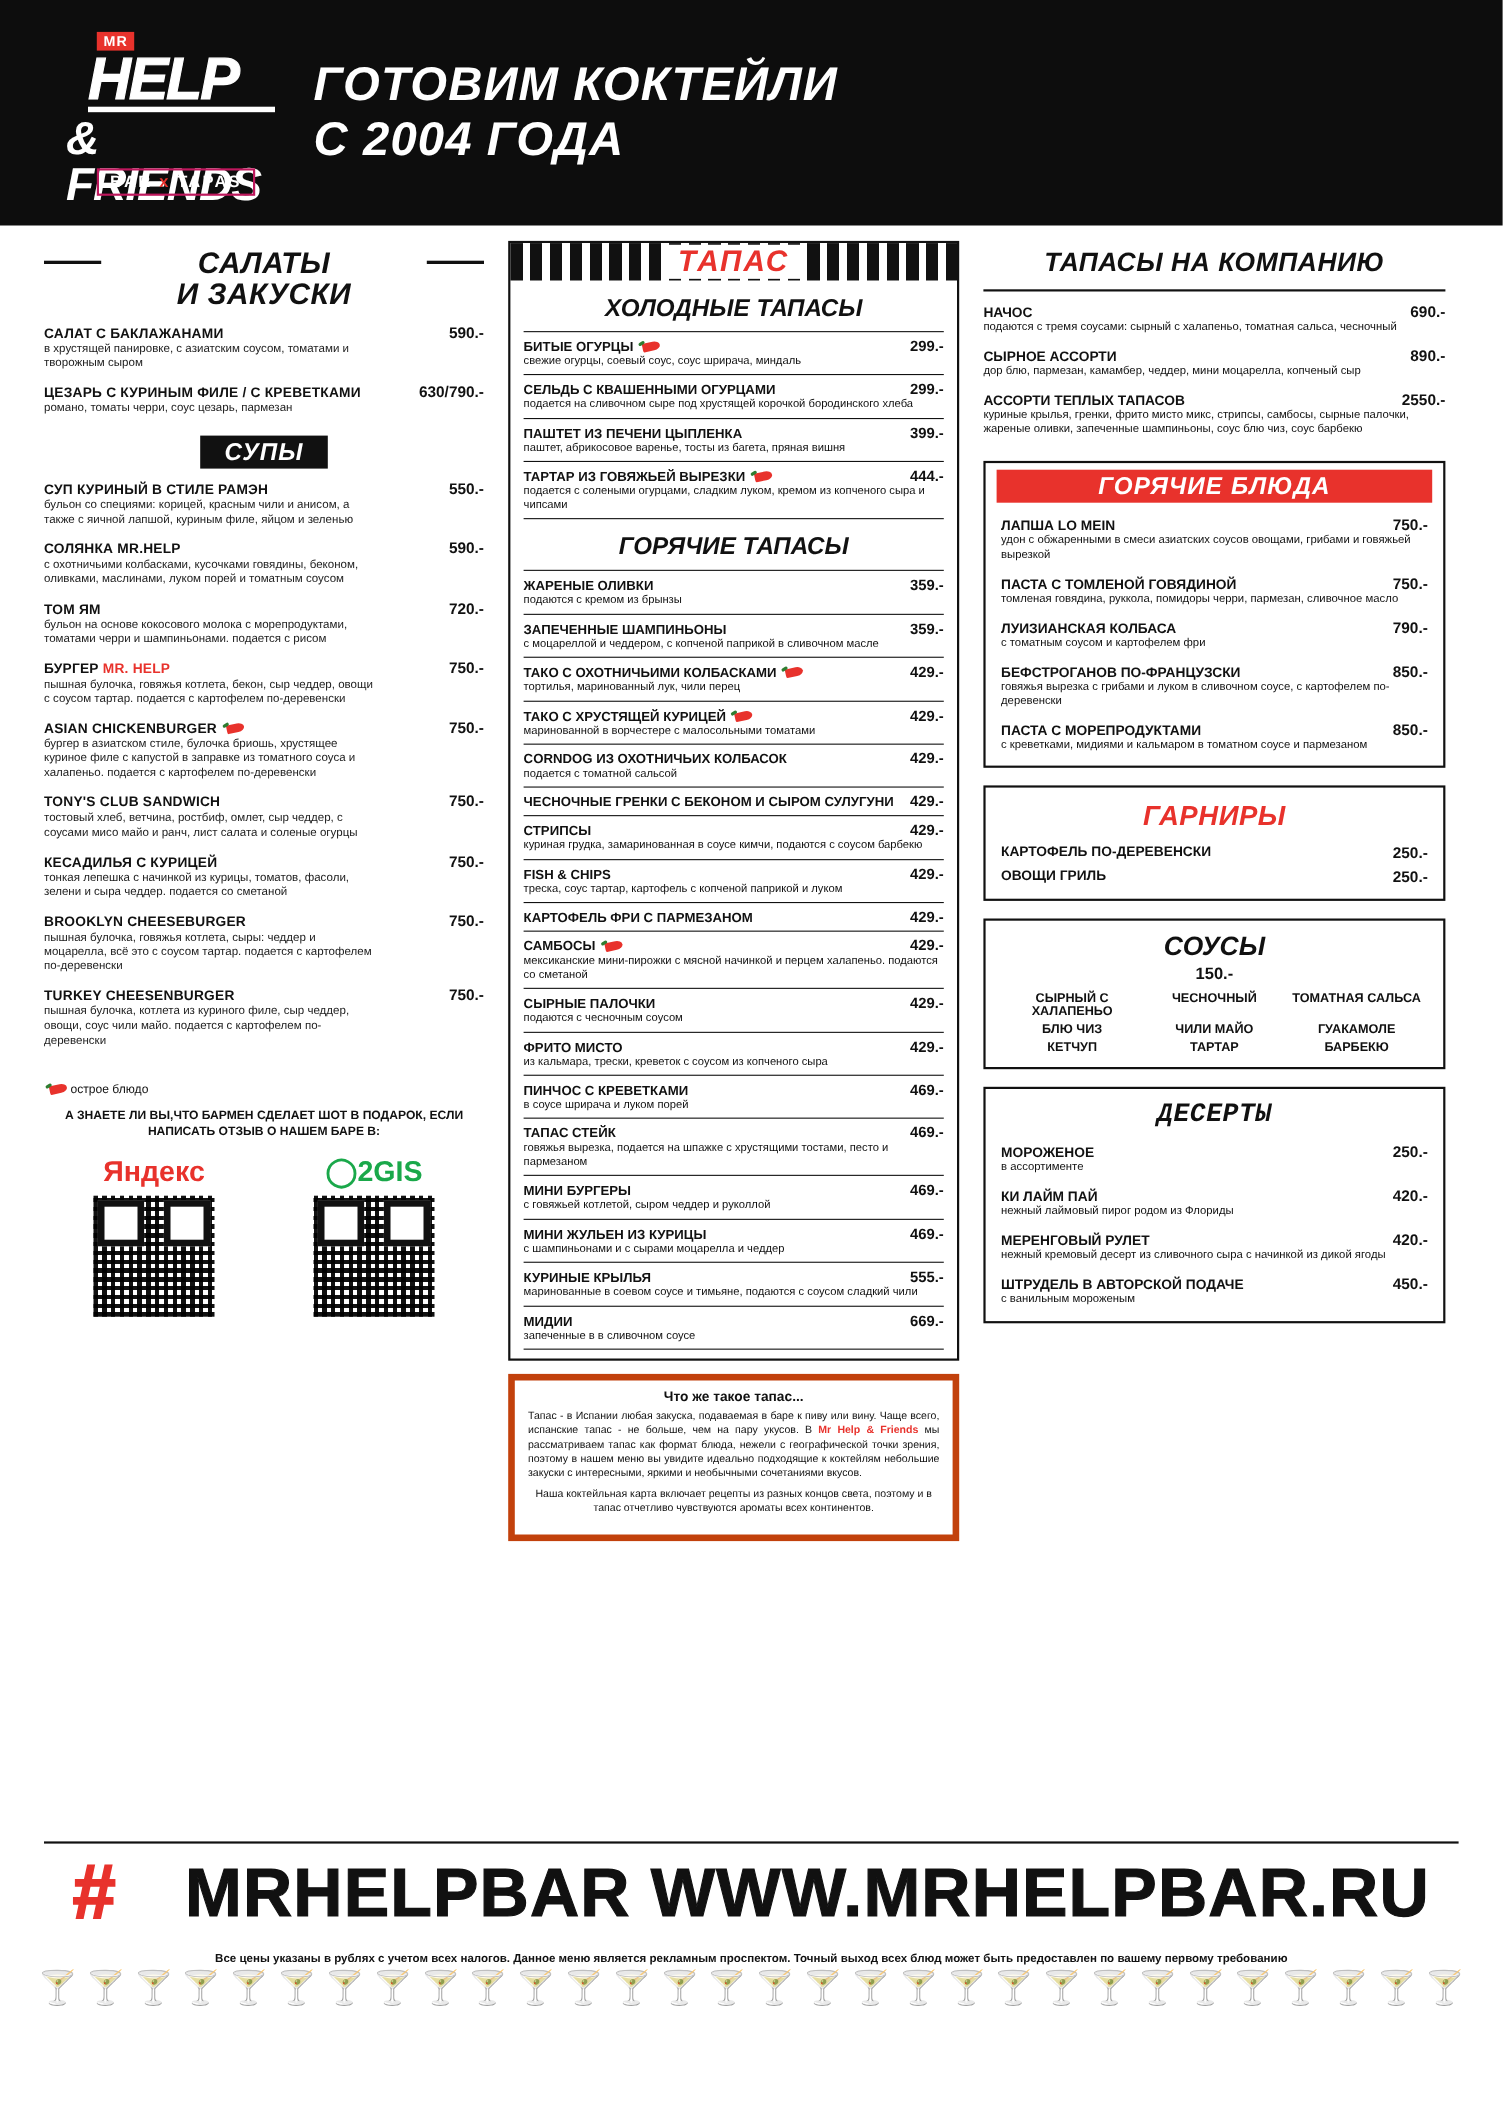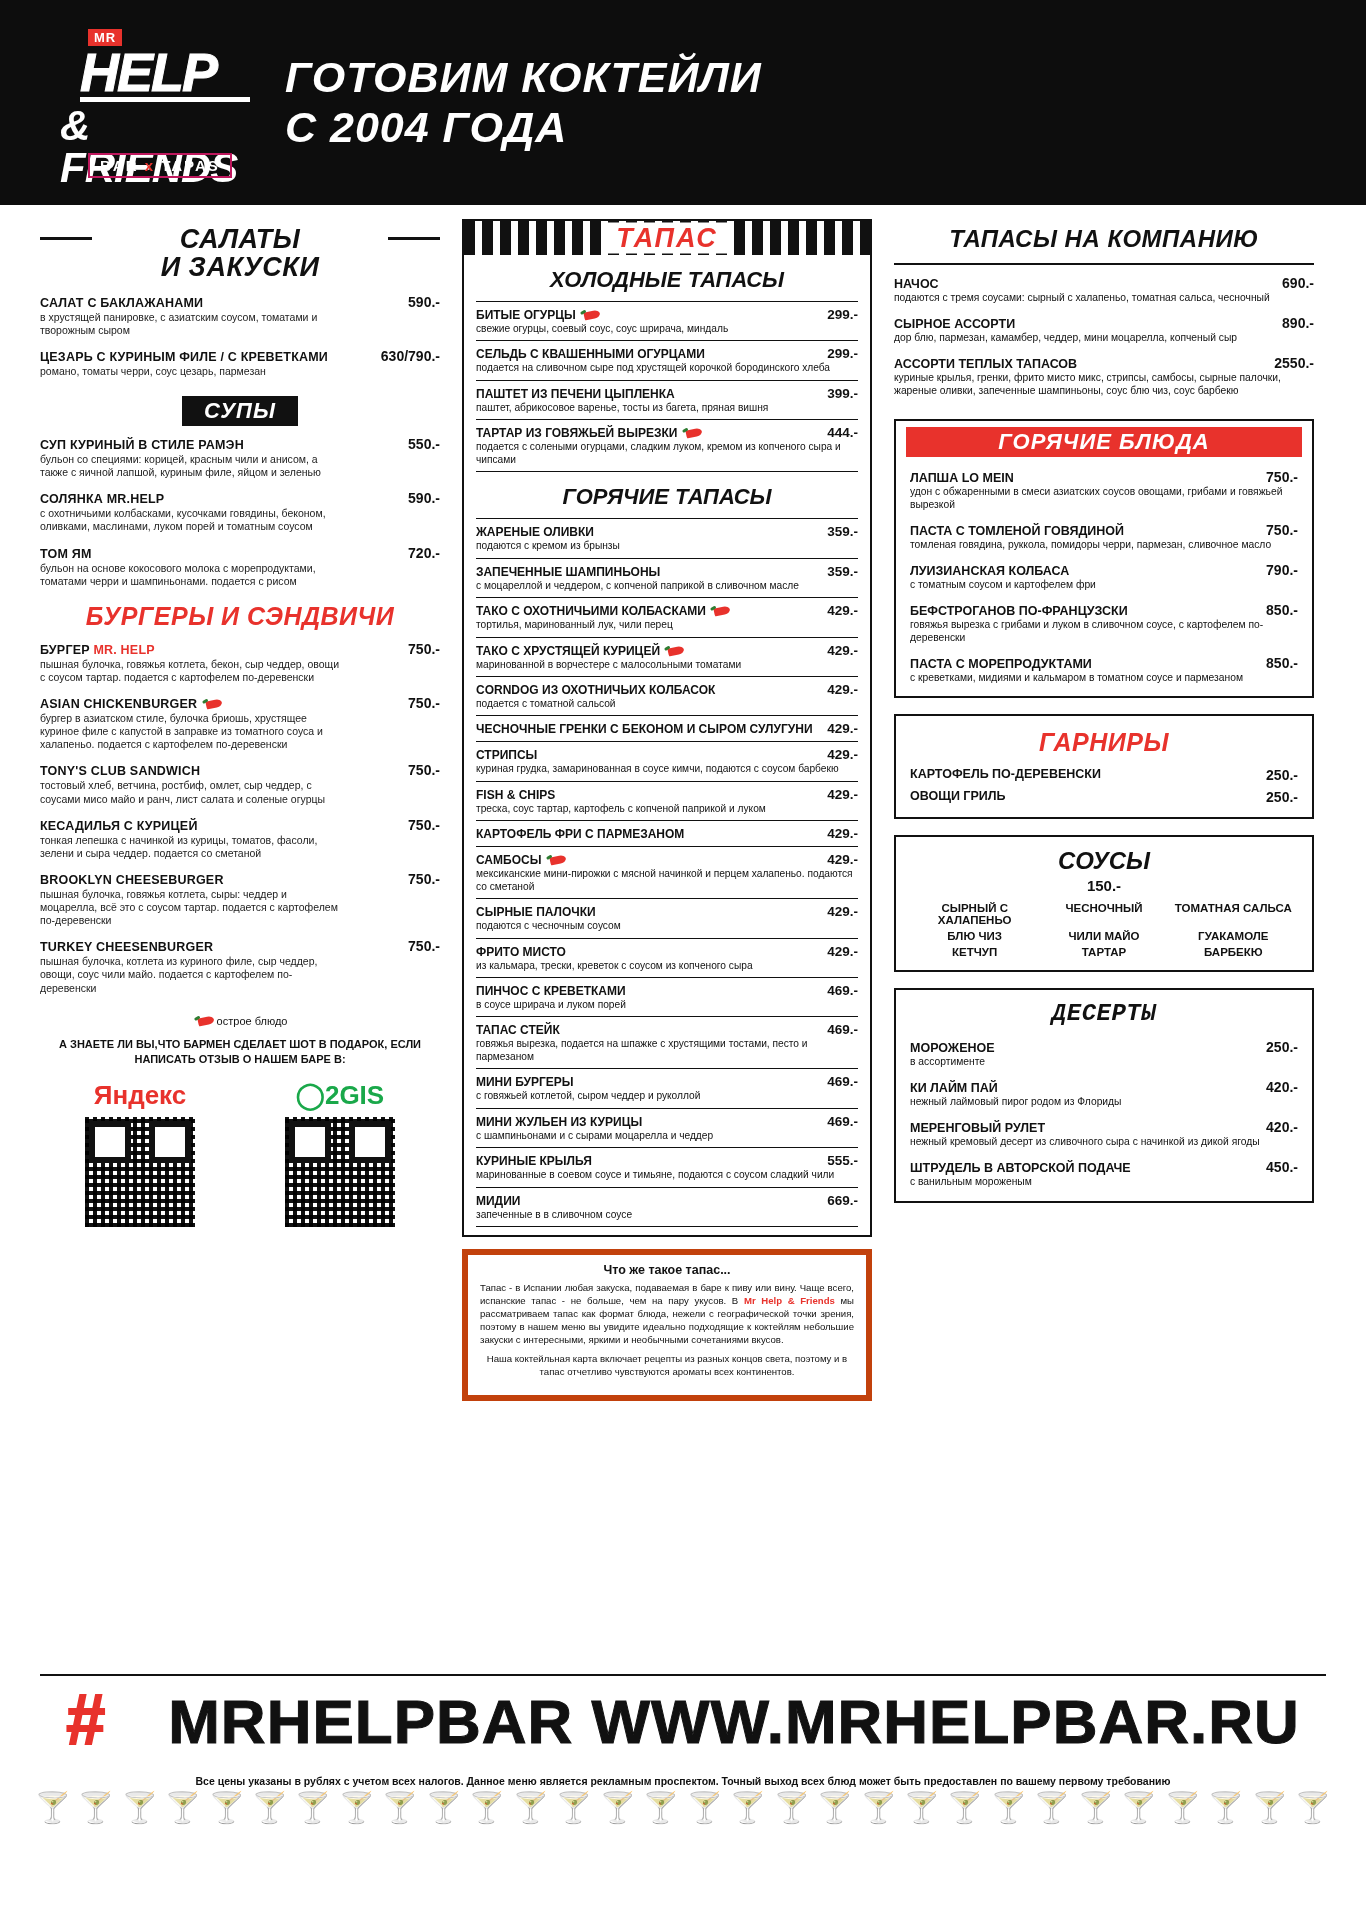--- a/index.html
+++ b/index.html
@@ -297,23 +297,23 @@
     display: grid;
     grid-template-columns: 1fr 1fr 1fr;
     text-align: center;
     font-size: 11.5px;
     font-weight: bold;
     row-gap: 4px;
     text-transform: uppercase;
   }
   
   .spicy-note {
-    text-align: center;
+    text-align: left;
     font-size: 11px;
-    margin: 20px 0 10px;
+    margin: 32px 0 10px;
   }
   .promo {
     text-align: center;
     font-size: 11px;
     font-weight: bold;
     line-height: 1.35;
     text-transform: uppercase;
     margin-bottom: 14px;
   }
   .qr-wrap { display: flex; justify-content: space-around; }
@@ -469,21 +469,20 @@
       </div>
       <div class="item">
         <div class="item-top">
           <div class="item-name">ТОМ ЯМ</div>
           <div class="item-price">720.-</div>
         </div>
         <div class="item-desc">бульон на основе кокосового молока с морепродуктами, томатами черри и шампиньонами. подается с рисом</div>
       </div>
     </div>
 
-    <div class="head-red">БУРГЕРЫ И СЭНДВИЧИ</div>
 
     <div>
       <div class="item">
         <div class="item-top">
           <div class="item-name">
             <span>БУРГЕР</span>
             <span class="brand">MR. HELP</span>
           </div>
           <div class="item-price">750.-</div>
         </div>

